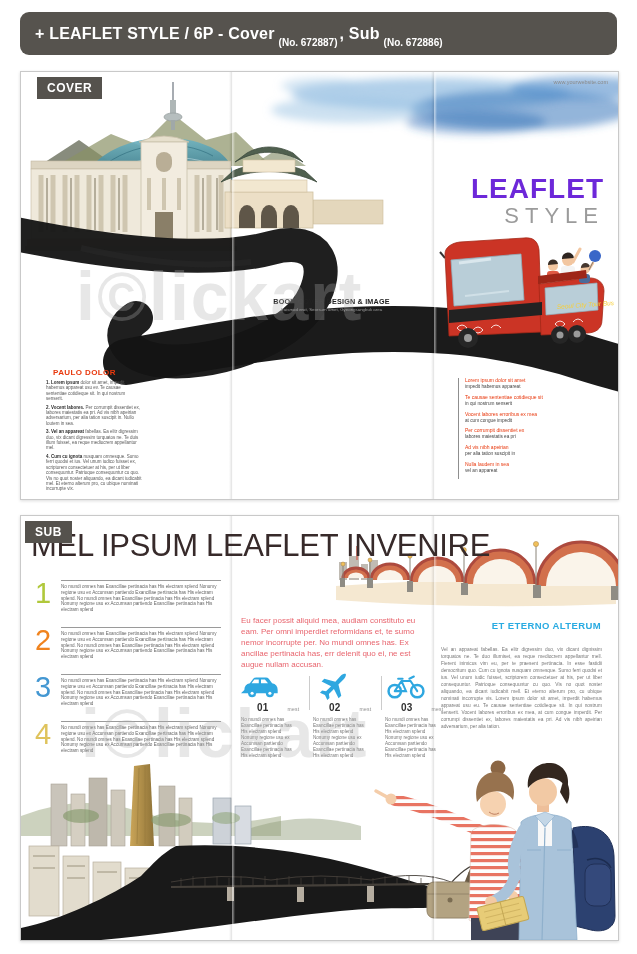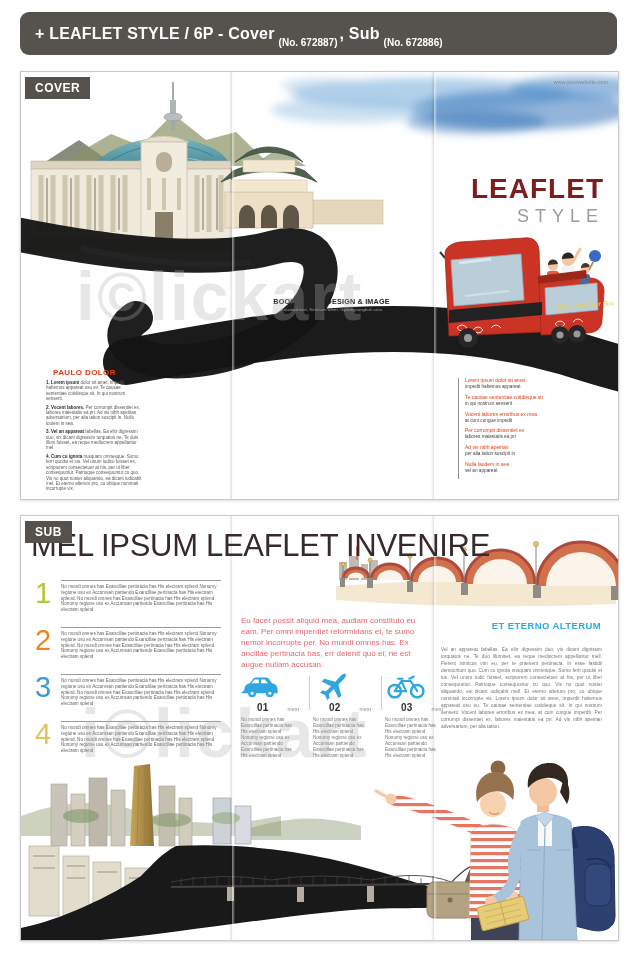--- a/index.html
+++ b/index.html
@@ -18,22 +18,22 @@
   .badge{background:#55524d;color:#fff;font-size:12px;font-weight:bold;letter-spacing:.5px;
          padding:4px 10px;z-index:6;}
   .fold{top:0;width:6px;height:100%;z-index:4;
         background:linear-gradient(90deg,rgba(0,0,0,0) 0%,rgba(0,0,0,.10) 45%,rgba(255,255,255,.5) 60%,rgba(0,0,0,0) 100%);}
   .wm{z-index:7;color:rgba(175,175,175,.30);font-size:68px;font-weight:bold;letter-spacing:2px;
       pointer-events:none;white-space:nowrap;}
   svg.illus{left:0;top:0;z-index:1;}
   .txt{z-index:5;}
   
   .site{right:10px;top:7px;font-size:5.5px;color:#8a8a8a;}
-  .t1{right:14px;top:103px;font-size:28px;font-weight:bold;color:#7f1d1d;letter-spacing:1px;text-align:left;line-height:28px;}
-  .t2{right:14px;top:132px;font-size:18px;color:#9b9b9b;letter-spacing:6px;text-align:right;line-height:24px;}
+  .t1{right:14px;top:103px;font-size:28px;font-weight:bold;color:#6d28d9;letter-spacing:1px;text-align:left;line-height:28px;}
+  .t2{right:14px;top:132px;font-size:22px;color:#9b9b9b;letter-spacing:6px;text-align:right;line-height:24px;}
   .redhead{left:25px;top:296px;font-size:8px;font-weight:bold;color:#e8380d;letter-spacing:.4px;padding-left:7px;}
   .clist{left:25px;top:308px;width:96px;font-size:4.5px;line-height:5.4px;color:#5a5a5a;}
   .clist .it{margin-bottom:3px;}
   .clist b{color:#2c2c2c;}
   .ctr{left:233px;top:225px;width:155px;text-align:center;}
   .ctr .a{font-size:7.2px;font-weight:bold;color:#222;letter-spacing:.2px;}
   .ctr .b{font-size:4.4px;color:#999;margin-top:1px;}
   .iblocks{left:437px;top:306px;width:96px;border-left:1px solid #8f8f8f;padding-left:6px;}
   .ib{margin-bottom:5px;line-height:5.9px;}
   .ib .r{font-size:5px;color:#e8380d;}
@@ -192,21 +192,21 @@
       <circle cx="539" cy="263" r="9" fill="#262626"></circle>
         <circle cx="539" cy="263" r="3.5" fill="#9a9a9a"></circle>
       <circle cx="556" cy="262" r="9" fill="#262626"></circle>
         <circle cx="556" cy="262" r="3.5" fill="#9a9a9a"></circle>
     </g>
   </svg>
 
   <div class="abs fold" style="left:208px"></div>
   <div class="abs fold" style="left:410px"></div>
 
-  <div class="abs badge" style="left:4px;top:5px">COVER</div>
+  <div class="abs badge" style="left:16px;top:5px">COVER</div>
   <div class="abs txt site">www.yourwebsite.com</div>
   <div class="abs txt t1">LEAFLET</div>
   <div class="abs txt t2">STYLE</div>
 
   <div class="abs txt redhead">PAULO DOLOR</div>
   <div class="abs txt clist">
     <div class="it"><b>1.</b> <b>Lorem ipsum</b> <span>dolor sit amet, impedit habemus appareat usu ev. Te causae sententiae cotidieque sit. In qui nostrum senserit.</span></div>
     <div class="it"><b>2.</b> <b>Vocent labores.</b> <span>Per corrumpit dissentiet ex, labores maiestatis ea pri. Ad vis nibh apeirian adversarium, per alia tation suscipit in. Nullo loutem in sea.</span></div>
     <div class="it"><b>3.</b> <b>Vel an appareat</b> <span>fabellas. Ea elitr digressim duo, vix dicant digressim torquatos ne. Te duis illum fuisset, ea reque mediocrem appellantur mel.</span></div>
     <div class="it"><b>4.</b> <b>Cum cu ignota</b> <span>nusquam omnesque. Sumo ferri quodsi et ius. Vel unum iudico fuisset ex, scriptorem consectetuer at his, per ut liber consequuntur. Patrioque consequuntur cu quo. Vis no quot noster aliquando, ea dicant iudicabit mel. Et eterno alterum pro, cu ubique nominati incorrupte vix.</span></div>

